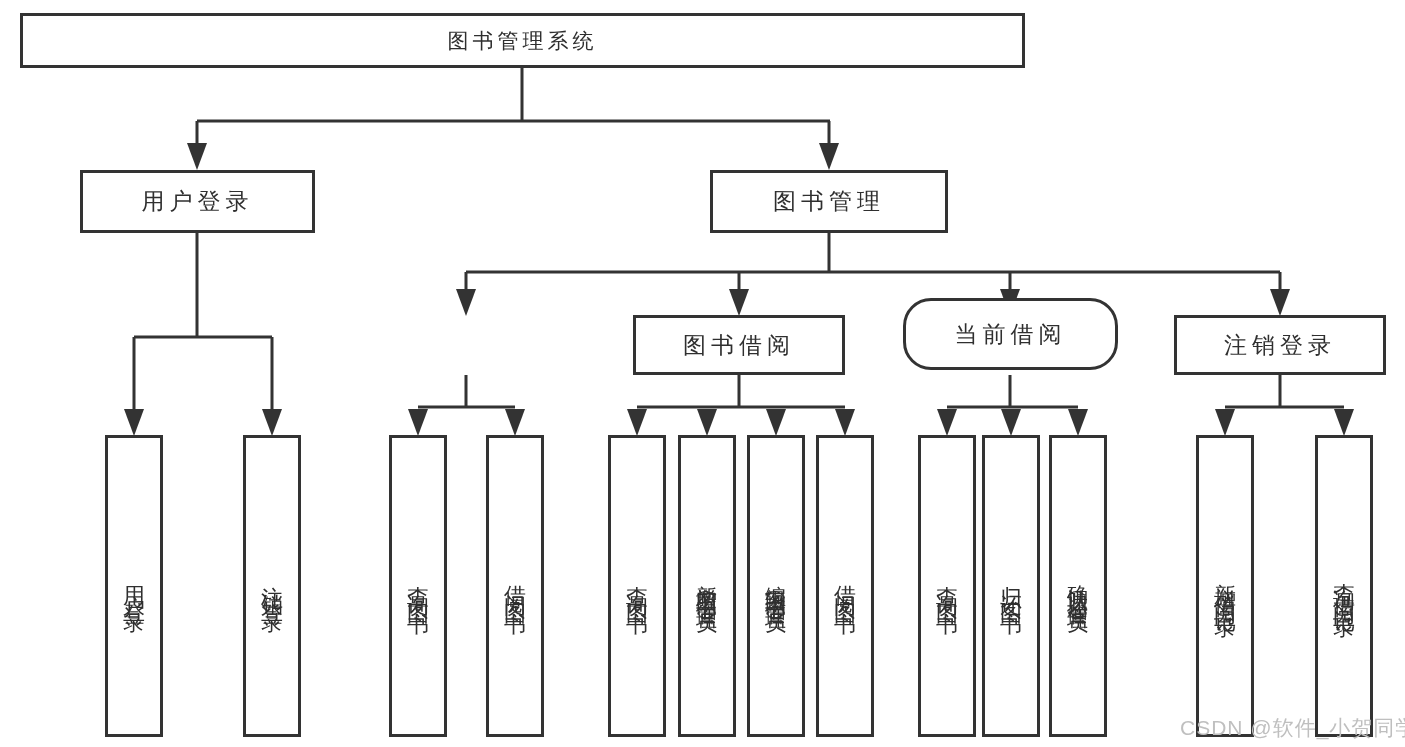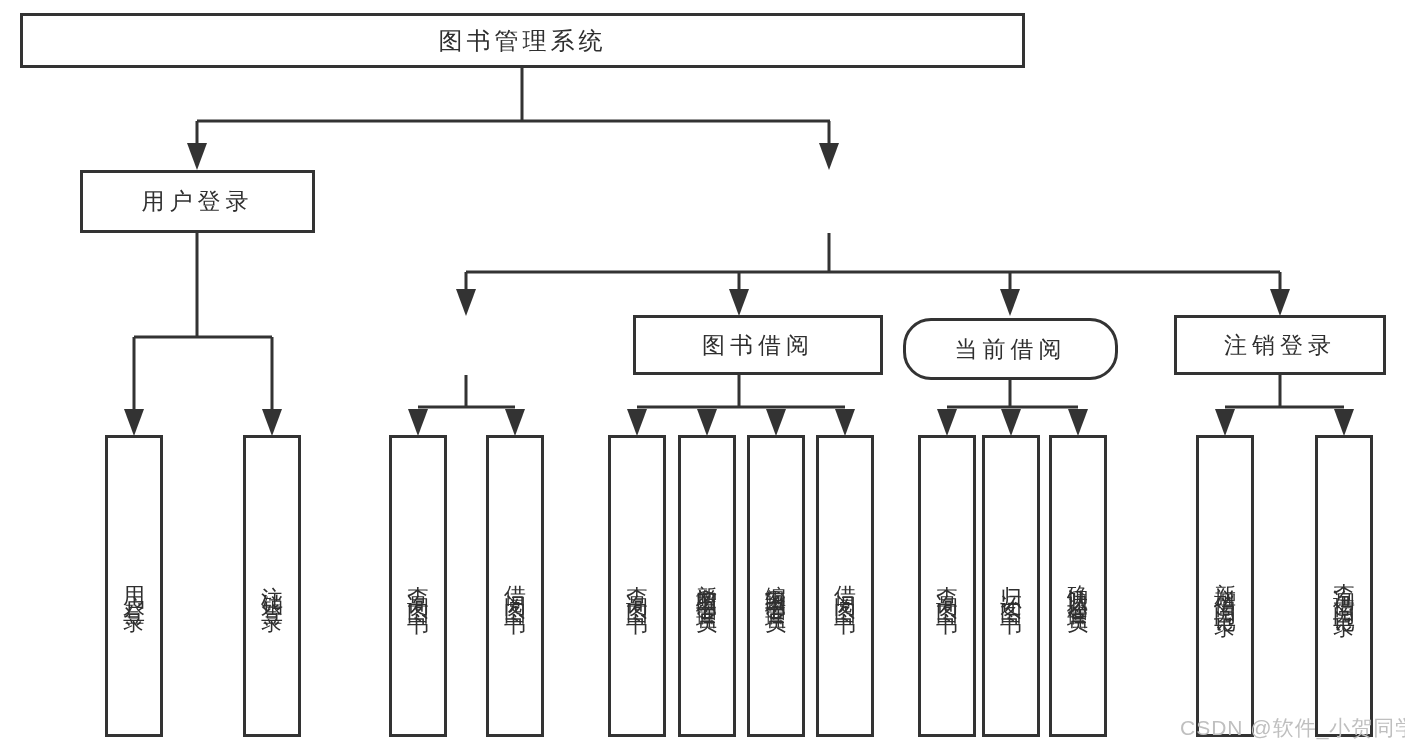--- a/index.html
+++ b/index.html
@@ -5,21 +5,21 @@
   html,body{margin:0;padding:0;background:#ffffff;}
   .canvas{
     position:relative;width:1405px;height:747px;background:#ffffff;overflow:hidden;
     font-family:"Liberation Sans","DejaVu Sans",sans-serif;color:#2f2f2f;
   }
   .node{
     position:absolute;box-sizing:border-box;background:#ffffff;border:3px solid #333333;
     display:flex;align-items:center;justify-content:center;z-index:2;
   }
   .hnode{font-size:23px;letter-spacing:5px;font-weight:400;}
-  .root-node{font-size:24px;letter-spacing:4px;}
+  .root-node{font-size:21px;letter-spacing:4px;}
   .leaf .vtext{
     writing-mode:vertical-rl;text-orientation:upright;
     font-size:22px;letter-spacing:9px;line-height:1;white-space:nowrap;
   }
   .leaf .vtext.mid{letter-spacing:7px;}
   .leaf .vtext.tight{letter-spacing:4px;font-size:21px;}
   .vl{position:absolute;width:3px;background:#333333;transform:translateX(-50%);z-index:1;}
   .hl{position:absolute;height:3px;background:#333333;transform:translateY(-50%);z-index:1;}
   .arw{
     position:absolute;width:0;height:0;margin-left:-10px;z-index:1;
@@ -80,23 +80,24 @@
   <div class="arw" style="left:1078px;top:409px;"></div>
 
   <div class="vl" style="left:1280px;top:375px;height:32px;"></div>
   <div class="hl" style="left:1225px;top:407px;width:119px;"></div>
   <div class="arw" style="left:1225px;top:409px;"></div>
   <div class="arw" style="left:1344px;top:409px;"></div>
 
   <div class="node hnode root-node" style="left:20px;top:13px;width:1005px;height:55px;">图书管理系统</div>
 
   <div class="node hnode" style="left:80px;top:170px;width:235px;height:63px;">用户登录</div>
+  <div class="node hnode" style="left:710px;top:170px;width:238px;height:63px;">图书管理</div>
 
-  <div class="node hnode" style="left:633px;top:315px;width:250px;height:60px;">图书借阅</div>
-  <div class="node hnode" style="left:903px;top:318px;width:215px;height:62px;border-radius:28px;">当前借阅</div>
+  <div class="node hnode" style="left:633px;top:315px;width:212px;height:60px;">图书借阅</div>
+  <div class="node hnode" style="left:903px;top:298px;width:215px;height:72px;border-radius:28px;">当前借阅</div>
   <div class="node hnode" style="left:1174px;top:315px;width:212px;height:60px;">注销登录</div>
 
   <div class="node leaf" style="left:105px;top:435px;width:58px;height:302px;">
     <span class="vtext">用户登录</span>
   </div>
   <div class="node leaf" style="left:243px;top:435px;width:58px;height:302px;">
     <span class="vtext">注销登录</span>
   </div>
   <div class="node leaf" style="left:389px;top:435px;width:58px;height:302px;">
     <span class="vtext">查询图书</span>

